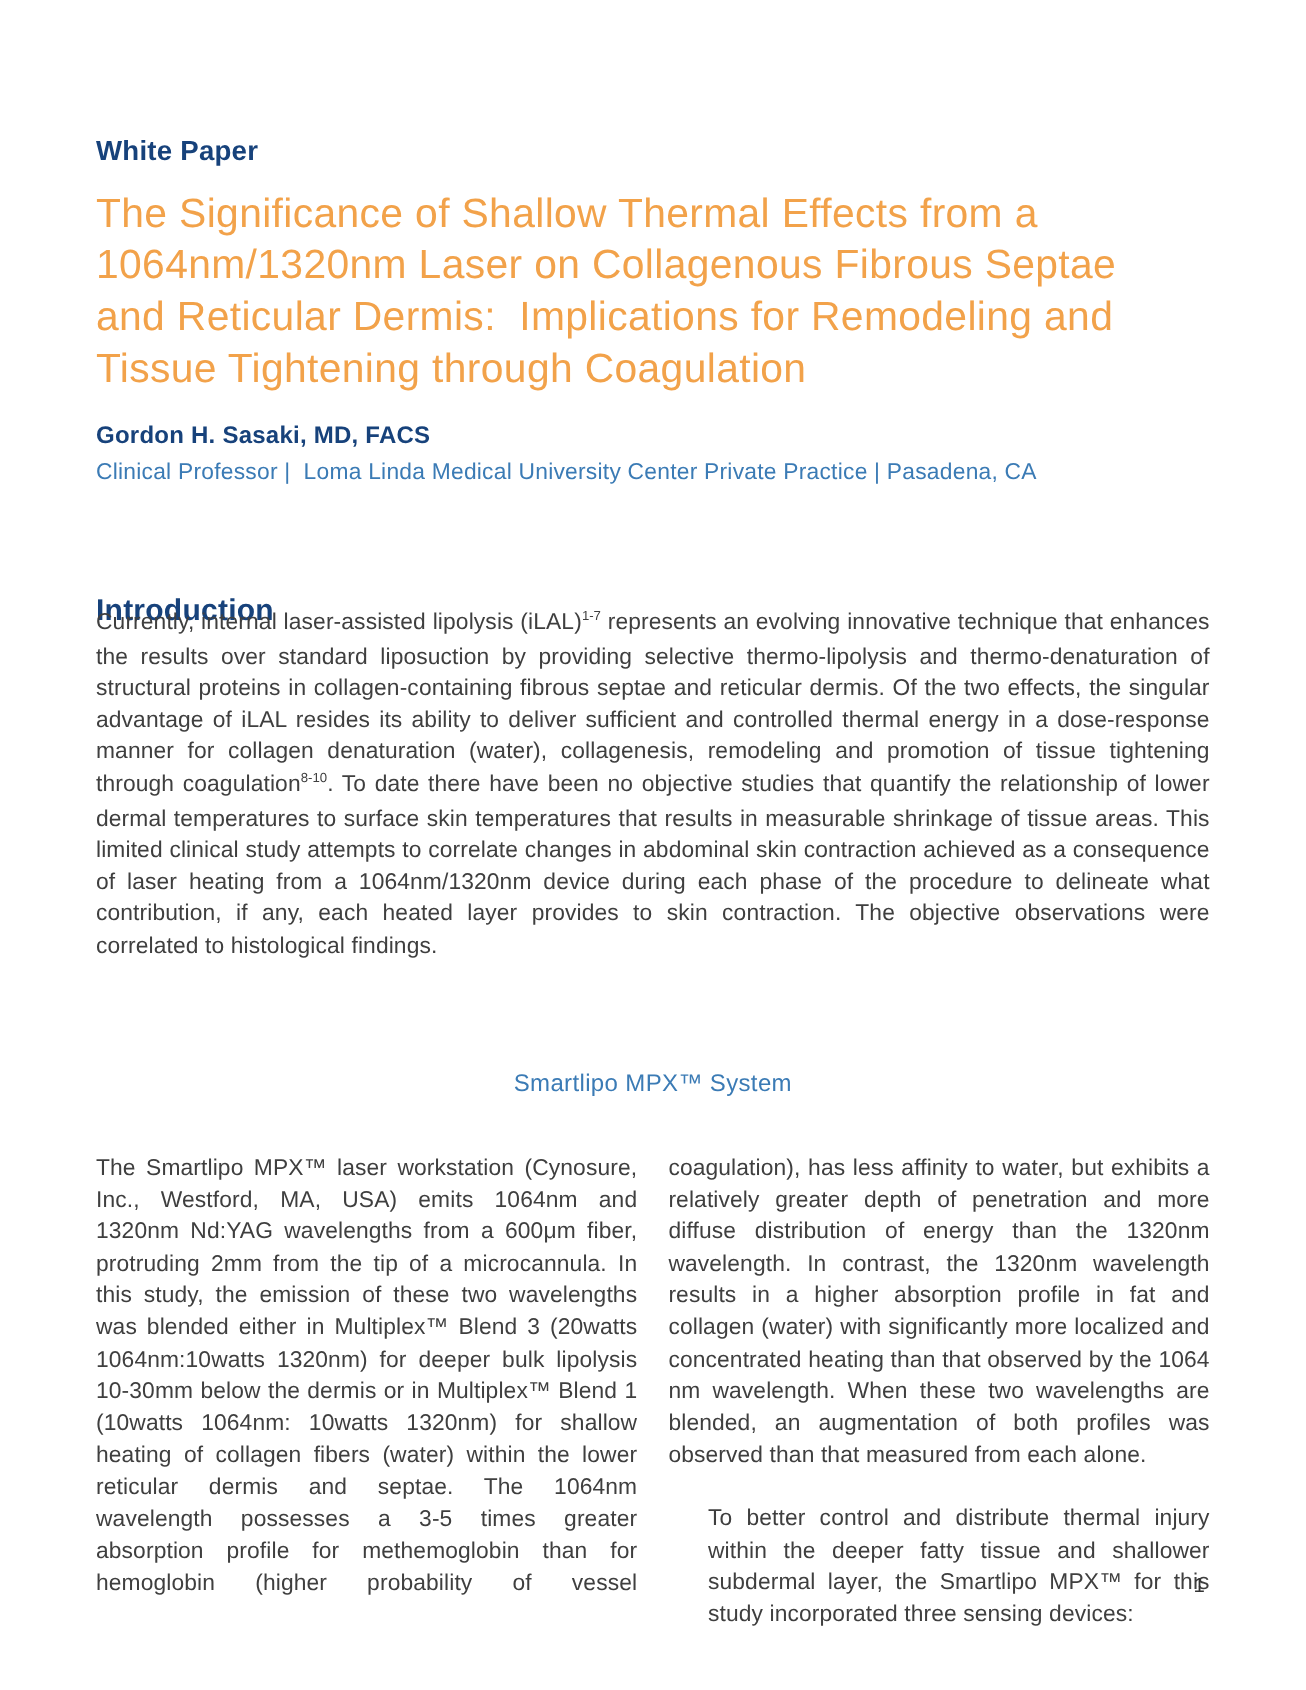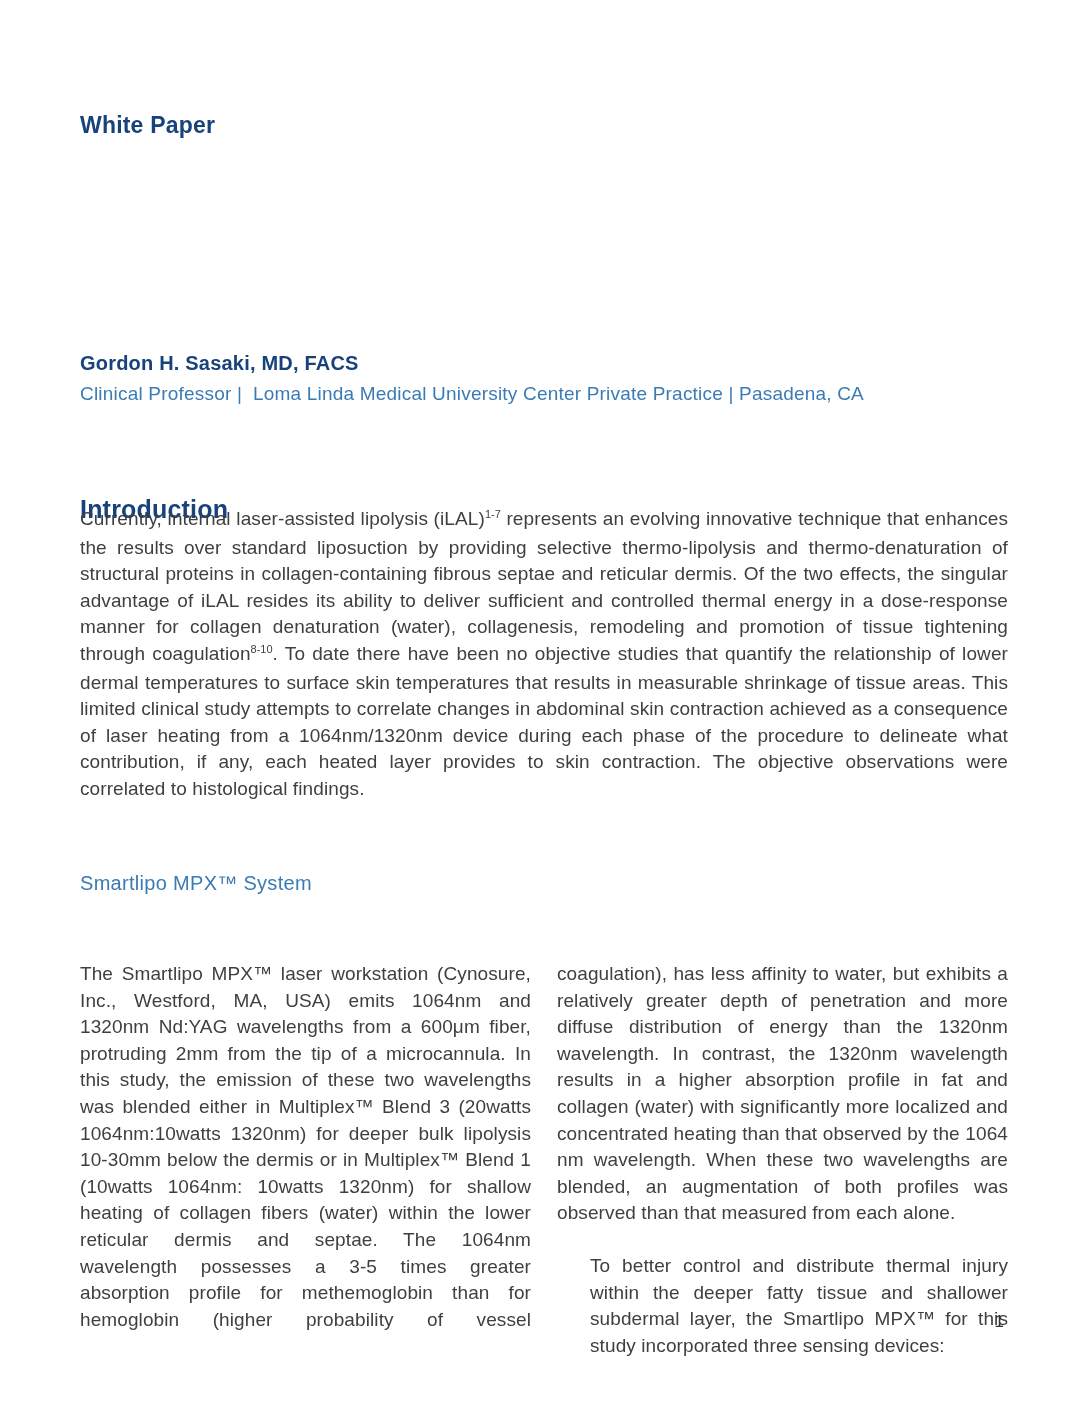--- a/index.html
+++ b/index.html
@@ -16,33 +16,39 @@
   .abs{position:absolute;left:80px;right:80px;}
   .wp-label{top:112px;font-size:23px;font-weight:bold;color:var(--heading-navy);letter-spacing:0.2px;}
   .doc-title{top:157px;font-size:34px;line-height:43px;font-weight:400;color:var(--accent-orange);letter-spacing:0.3px;}
   .title-line{display:block;white-space:pre;}
   .author{top:352px;font-size:20px;font-weight:bold;color:var(--heading-navy);letter-spacing:0.2px;}
   .affiliation{top:383px;font-size:19px;color:var(--light-blue);letter-spacing:0.2px;white-space:pre;}
   .intro-heading{top:495px;font-size:25px;font-weight:bold;color:var(--heading-navy);letter-spacing:0.2px;}
   .body-copy{font-size:19px;line-height:26.6px;color:var(--body-text);text-align:justify;letter-spacing:0.1px;}
   .intro-para{top:506px;}
   .intro-para sup{font-size:11px;letter-spacing:0;position:relative;top:-7px;vertical-align:baseline;}
-  .sub-heading{top:872px;font-size:20px;font-weight:400;color:var(--light-blue);letter-spacing:0.3px;}
+  .sub-heading{top:892px;font-size:20px;font-weight:400;color:var(--light-blue);letter-spacing:0.3px;text-align:center;}
   .two-col{top:961px;columns:2;column-gap:26px;column-fill:balance;}
   .two-col p{text-align:justify;}
   .two-col p + p{margin-top:26px;margin-left:33px;}
   .page-number{position:absolute;top:1312px;right:84px;font-size:17px;color:#333333;}
 </style>
 </head>
 <body>
 
 <div class="page">
 
   <div class="abs wp-label">White Paper</div>
 
+  <h1 class="abs doc-title">
+    <span class="title-line">The Significance of Shallow Thermal Effects from a</span>
+    <span class="title-line">1064nm/1320nm Laser on Collagenous Fibrous Septae</span>
+    <span class="title-line">and Reticular Dermis:  Implications for Remodeling and</span>
+    <span class="title-line">Tissue Tightening through Coagulation</span>
+  </h1>
 
   <div class="abs affiliation">Clinical Professor |  Loma Linda Medical University Center Private Practice | Pasadena, CA</div>
 
   <div class="abs author">Gordon H. Sasaki, MD, FACS</div>
 
   <h2 class="abs intro-heading">Introduction</h2>
 
   <p class="abs body-copy intro-para"><span>Currently, internal laser-assisted lipolysis (iLAL)</span><sup>1-7</sup><span> represents an evolving innovative technique that enhances the results over standard liposuction by providing selective thermo-lipolysis and thermo-denaturation of structural proteins in collagen-containing fibrous septae and reticular dermis.  Of the two effects, the singular advantage of iLAL resides its ability to deliver sufficient and controlled thermal energy in a dose-response manner for collagen denaturation (water), collagenesis, remodeling and promotion of tissue tightening through coagulation</span><sup>8-10</sup><span>.  To date there have been no objective studies that quantify the relationship of lower dermal temperatures to surface skin temperatures that results in measurable shrinkage of tissue areas.  This limited clinical study attempts to correlate changes in abdominal skin contraction achieved as a consequence of laser heating from a 1064nm/1320nm device during each phase of the procedure to delineate what contribution, if any, each heated layer provides to skin contraction.  The objective observations were correlated to histological findings.</span></p>
 
   <h3 class="abs sub-heading">Smartlipo MPX™ System</h3>

